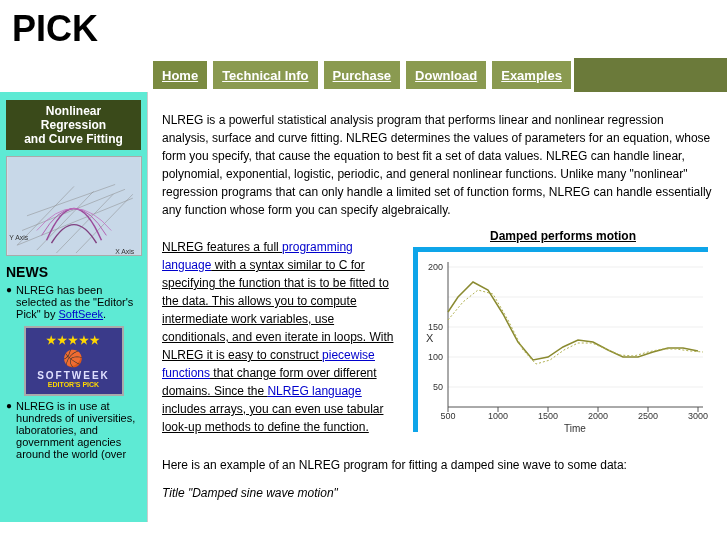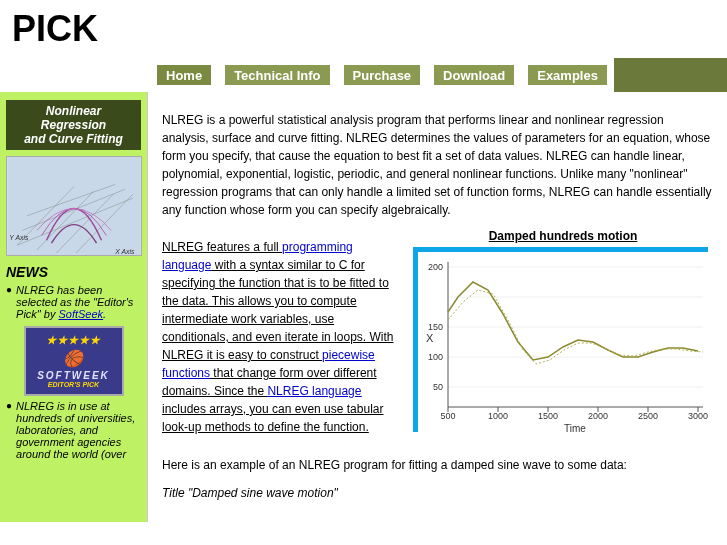--- a/index.html
+++ b/index.html
@@ -7,41 +7,41 @@
 
     
     #header { padding: 8px 12px; background: #fff; }
     #header h1 { font-size: 36px; font-weight: bold; color: #000; font-family: Arial, sans-serif; }
 
     
     #navbar { background: #6b7a3a; display: flex; align-items: stretch; padding: 0; height: 34px; margin-left: 150px; }
     .nav-item {
       color: #fff;
       background: #8a9a50;
-      border: 7px solid #ffffff;
+      border: 3px solid #ffffff;
       padding: 0 9px;
       display: flex; align-items: center; justify-content: center;
       font-size: 13px;
       font-weight: bold;
       cursor: pointer;
       white-space: nowrap;
+      text-decoration: underline;
     }
     .nav-item.active { background: #7a8a40; }
 
     
     #main { display: flex; }
 
     
     #sidebar {
       width: 148px;
       min-width: 148px;
       border-right: 1px solid #ccc;
       padding: 8px 6px;
-      background: #bef264;
-      font-style: italic;
+      background: #5eead4;
     }
     #sidebar-title {
       background: #3a4a1a;
       color: #fff;
       font-weight: bold;
       font-size: 12px;
       padding: 4px 6px;
       text-align: center;
       margin-bottom: 6px;
     }
@@ -169,21 +169,21 @@
     <p>NLREG is a powerful statistical analysis program that performs linear and nonlinear regression analysis, surface and curve fitting. NLREG determines the values of parameters for an equation, whose form you specify, that cause the equation to best fit a set of data values. NLREG can handle linear, polynomial, exponential, logistic, periodic, and general nonlinear functions. Unlike many "nonlinear" regression programs that can only handle a limited set of function forms, NLREG can handle essentially any function whose form you can specify algebraically.</p>
 
     <div id="two-col">
       <div id="text-col">
         <p>
           NLREG features a full <span class="content-link">programming language</span> with a syntax similar to C for specifying the function that is to be fitted to the data. This allows you to compute intermediate work variables, use conditionals, and even iterate in loops. With NLREG it is easy to construct <span class="content-link">piecewise functions</span> that change form over different domains. Since the <span class="content-link">NLREG language</span> includes arrays, you can even use tabular look-up methods to define the function.
         </p>
       </div>
 
       <div id="chart-col">
-        <div id="chart-col-title">Damped hundreds motion</div>
+        <div id="chart-col-title">Damped performs motion</div>
 
         <div id="pendulum-chart">
           <svg width="295" height="185" xmlns="http://www.w3.org/2000/svg">
 
             <rect width="295" height="185" fill="#fff"></rect>
 
             <line x1="30" y1="15" x2="285" y2="15" stroke="#ddd" stroke-width="0.5"></line>
             <line x1="30" y1="45" x2="285" y2="45" stroke="#ddd" stroke-width="0.5"></line>
             <line x1="30" y1="75" x2="285" y2="75" stroke="#ddd" stroke-width="0.5"></line>
             <line x1="30" y1="105" x2="285" y2="105" stroke="#ddd" stroke-width="0.5"></line>

